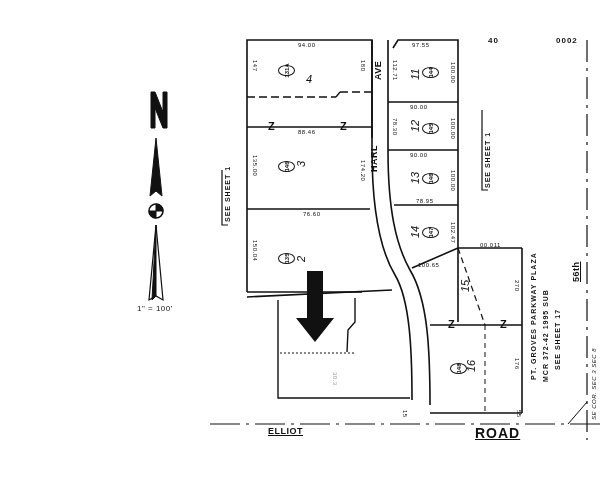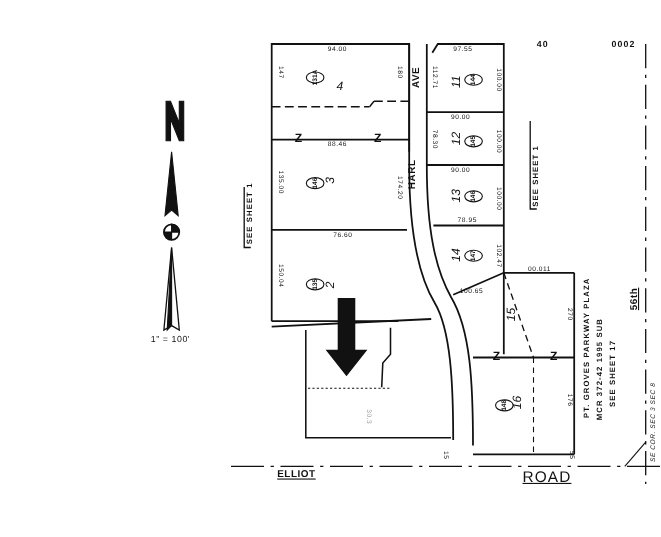--- a/index.html
+++ b/index.html
@@ -9,21 +9,21 @@
     .lbl { position: absolute; font-family: "Liberation Sans", sans-serif; color: #111;
            white-space: nowrap; line-height: 1; }
     .rot90 { transform-origin: left top; transform: rotate(90deg); }
     .rotm90 { transform-origin: left top; transform: rotate(-90deg); }
     .tiny { font-size: 6px; letter-spacing: 0.5px; }
     .small { font-size: 8px; font-weight: bold; letter-spacing: 1px; }
     .lot { font-size: 11px; font-style: italic; }
     .parcel { position: absolute; border: 1.3px solid #111; border-radius: 50%;
               font-size: 6px; font-weight: bold; display: flex; align-items: center;
               justify-content: center; width: 9px; height: 15px; }
-    .road { font-size: 14px; font-weight: normal; letter-spacing: 1px; }
+    .road { font-size: 14px; font-weight: bold; letter-spacing: 1px; }
     .road-sm { font-size: 9px; font-weight: bold; letter-spacing: 0.5px; }
   </style>
 </head>
 <body>
 
 <svg width="601" height="488" viewBox="0 0 601 488">
 
   <g stroke="#111" stroke-width="1.6" fill="none">
     <polyline points="247,292 247,40 372,40 372,138"></polyline>
     <line x1="247" y1="127" x2="372" y2="127"></line>
@@ -84,21 +84,21 @@
   <polyline points="488,190 482,190 482,110" fill="none" stroke="#111" stroke-width="1.2"></polyline>
 </svg>
 
 <div class="lbl small" style="left:488px; top:37px;">40</div>
 <div class="lbl small" style="left:556px; top:37px;">0002</div>
 
 <div class="lbl tiny" style="left:137px; top:305px; font-size:8px;">1" = 100'</div>
 
 <div class="lbl road-sm rotm90" style="left:370px; top:172px;">HARL</div>
 <div class="lbl road-sm rotm90" style="left:374px; top:80px;">AVE</div>
-<div class="lbl road-sm" style="left:252px; top:427px; text-decoration:underline;">ELLIOT</div>
+<div class="lbl road-sm" style="left:268px; top:427px; text-decoration:underline;">ELLIOT</div>
 <div class="lbl road" style="left:475px; top:426px; text-decoration:underline;">ROAD</div>
 <div class="lbl road-sm rotm90" style="left:572px; top:282px; text-decoration:underline;">56th</div>
 
 <div class="lbl small rotm90" style="left:224px; top:222px; font-size:7px;">SEE SHEET 1</div>
 <div class="lbl small rotm90" style="left:484px; top:188px; font-size:7px;">SEE SHEET 1</div>
 
 <div class="lbl small rotm90" style="left:530px; top:380px; font-size:7px;">PT. GROVES PARKWAY PLAZA</div>
 <div class="lbl small rotm90" style="left:542px; top:382px; font-size:7px;">MCR 372-42 1995 SUB</div>
 <div class="lbl small rotm90" style="left:554px; top:370px; font-size:7px;">SEE SHEET 17</div>
 <div class="lbl tiny rotm90" style="left:591px; top:420px; font-style:italic;">SE COR. SEC 3 SEC 8</div>

